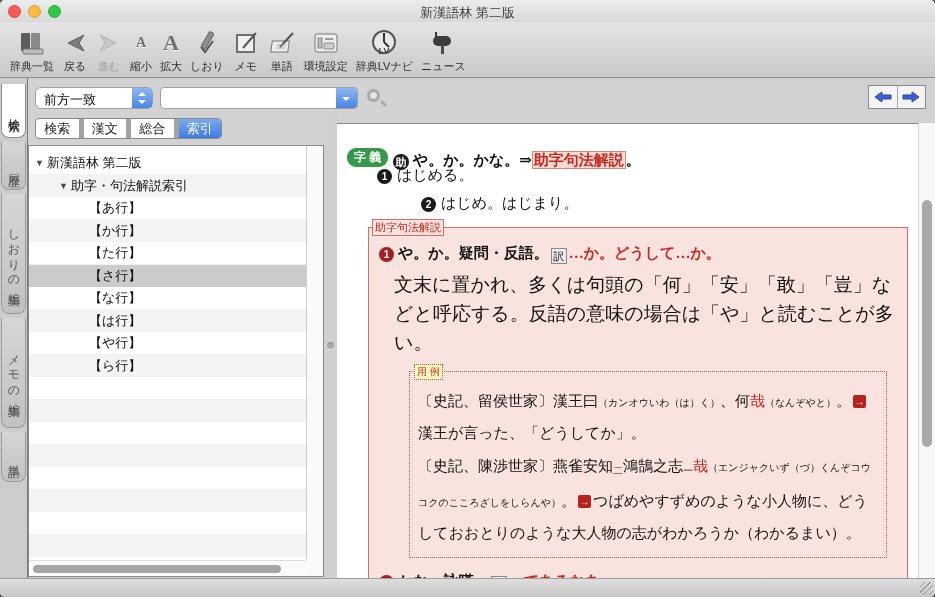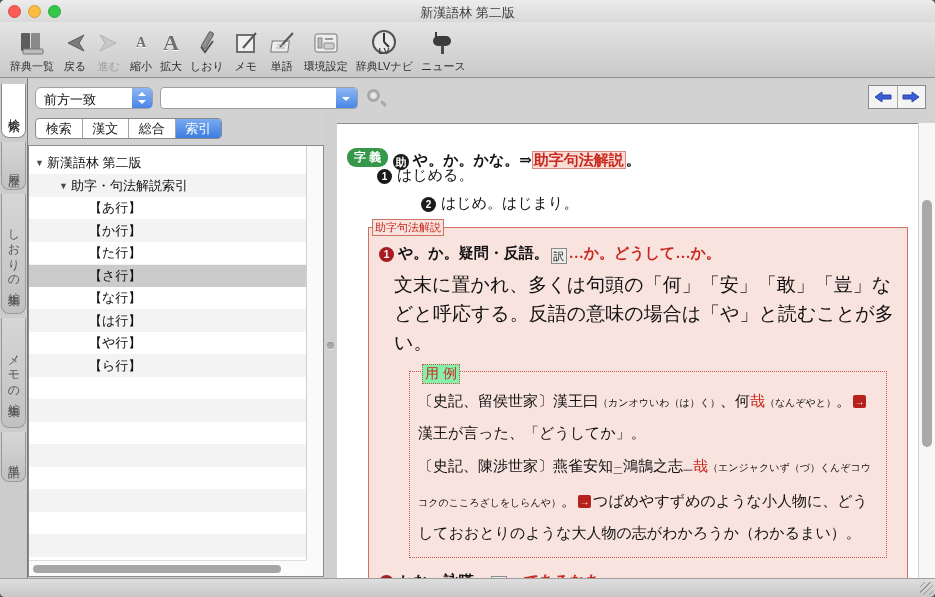--- a/index.html
+++ b/index.html
@@ -62,21 +62,21 @@
          border-radius:0 0 8px 8px; background:linear-gradient(#d6d6d6,#c1c1c1);
          color:#555; writing-mode:vertical-rl; text-orientation:upright; font-size:12px;
          display:flex; align-items:center; justify-content:center; letter-spacing:2px; cursor:default;}
   .vtab.active{ background:#fff; color:#1a1a1a; border-color:#8a8a8a; }
 
   
   .segtabs{ position:absolute; left:35px; top:118px; width:187px; height:21px; display:flex;
             border:1px solid #8a8a8a; border-radius:4px; overflow:hidden; background:#fff;
             font-size:13px; color:#222; }
   .seg{ flex:1; display:flex; align-items:center; justify-content:center; cursor:default; }
-  .seg + .seg{ border-left:1px solid #a3a3a3; }
+  .seg + .seg{ border-left:5px solid #a3a3a3; }
   .seg.sel{ background:linear-gradient(#79aaf0,#3d7ce2); color:#fff; }
 
   .listbox{ position:absolute; left:28px; top:145px; width:296px; height:432px;
             background:#fff; border:1px solid #8b8b8b; }
   .rows{ position:absolute; left:0; top:6px; right:17px; bottom:16px; overflow:hidden;
          background:repeating-linear-gradient(to bottom,#fff 0,#fff 22.5px,#f3f3f3 22.5px,#f3f3f3 45px);
          font-size:13px; color:#111; }
   .trow{ height:22.5px; display:flex; align-items:center; white-space:nowrap; cursor:default; }
   .trow.sel{ background:#cbcbcb; }
   .trow .disc{ font-size:9px; color:#4a4a4a; margin-right:3px; }
@@ -126,22 +126,22 @@
   .num-red{ display:inline-block; width:15px; height:15px; border-radius:50%; background:#a81d22;
          color:#fff; font-size:10px; font-weight:bold; line-height:15px; text-align:center;
          font-family:"Liberation Sans",sans-serif; vertical-align:0px; margin-right:4px; }
   .yaku{ display:inline-block; width:16px; height:16px; border:1px solid #8a8a8a;
          background:#ececec; color:#111; font-size:11px; line-height:15px; text-align:center;
          vertical-align:-2px; margin:0 2px; font-family:"Liberation Sans",sans-serif; font-weight:normal;}
   .redtxt{ color:#c8281e; }
   .sec-body{ margin:6px 0 0 15px; width:502px; font-size:19px; line-height:29px; }
   .yourei{ position:relative; margin:14px 10px 0 30px; border:1px dotted #cc5544;
            padding:14px 8px 6px 8px; }
-  .yourei-label{ position:absolute; top:-8px; left:12px; font-size:14px; color:#c8281e;
-           background:#86efac; border:1px dotted #cc5544; padding:0 2px;
+  .yourei-label{ position:absolute; top:-8px; left:4px; font-size:10px; color:#c8281e;
+           background:#fef9c3; border:1px dotted #cc5544; padding:0 2px;
            font-family:"Liberation Sans",sans-serif; }
   .example{ font-size:15px; line-height:31px; margin-bottom:2px; }
   .reading{ font-size:10px; }
   .kaeriten{ font-size:10px; vertical-align:-3px; }
   .arrow-red{ display:inline-block; width:13px; height:13px; background:#b5211d; color:#fff;
            font-size:10px; font-weight:bold; line-height:13px; text-align:center; border-radius:2px;
            vertical-align:1px; margin:0 2px; font-family:"Liberation Sans",sans-serif; }
   .sec2{ margin-top:14px; }
 
   

